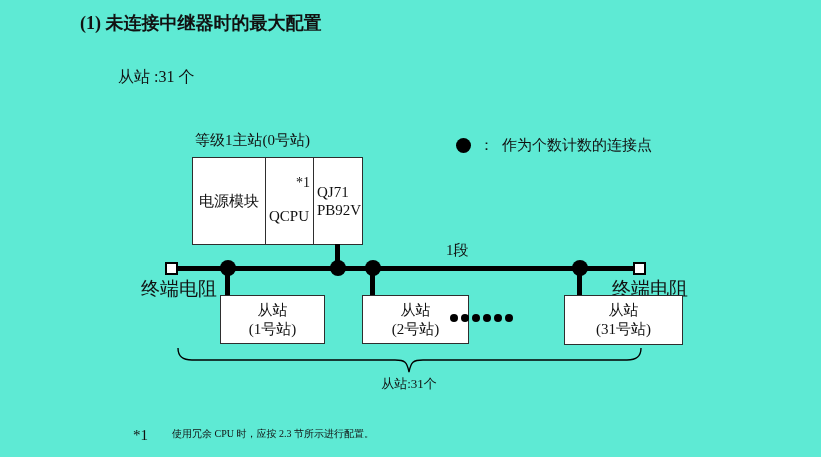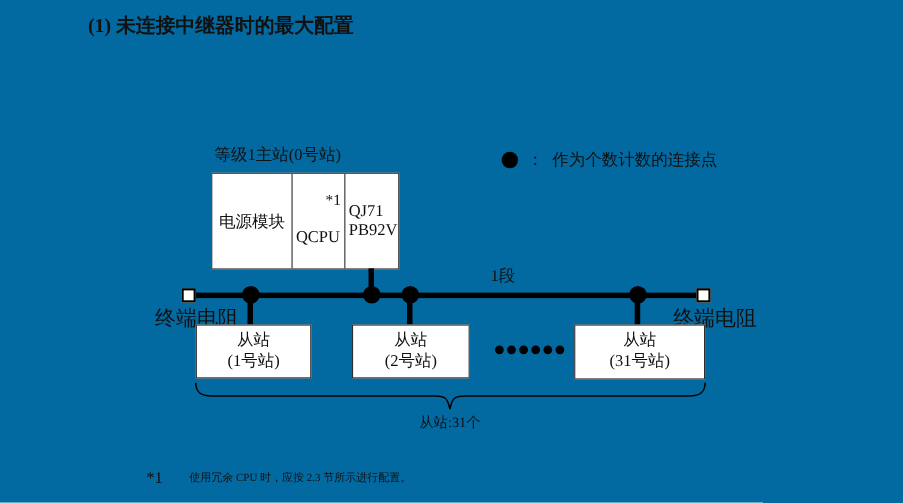--- a/index.html
+++ b/index.html
@@ -1,21 +1,21 @@
 <!DOCTYPE html>
 <html><head>
 <meta charset="utf-8">
 <style>
   * { margin: 0; padding: 0; box-sizing: border-box; }
   html, body { background: #ffffff; }
   .page {
     position: relative;
     width: 821px;
     height: 457px;
-    background: #0369a1;
+    background: #5eead4;
     color: #111111;
     font-family: "Liberation Serif", "DejaVu Serif", serif;
     overflow: hidden;
   }
   .abs { position: absolute; }
 
   
   .title { left: 80px; top: 11px; font-size: 18px; font-weight: bold; white-space: nowrap; }
   .body-line { font-size: 16px; white-space: nowrap; }
   .line-master { left: 118px; top: 41px; }
@@ -62,41 +62,42 @@
   .vline { width: 5px; background: #000; }
   .vline-master { left: 335px; top: 244px; height: 24px; }
   .vline-s1  { left: 225px; top: 269px; height: 26px; }
   .vline-s2  { left: 370px; top: 269px; height: 26px; }
   .vline-s31 { left: 577px; top: 269px; height: 26px; }
 
   
   .slave-box {
     border: 1.5px solid #2e2e2e; top: 295px; height: 49px; background: #ffffff;
     display: flex; flex-direction: column; align-items: center; justify-content: center;
-    font-size: 15px; line-height: 19px; text-align: center;
+    font-size: 15px; line-height: 19px; text-align: center; margin-left: 42px;
   }
   .slave-1  { left: 178px; width: 105px; }
   .slave-2  { left: 320px; width: 107px; }
   .slave-31 { left: 522px; width: 119px; height: 50px; }
   .ellipsis { left: 450px; top: 314px; display: flex; gap: 3px; align-items: center; }
   .mini-dot { width: 8px; height: 8px; border-radius: 50%; background: #000; }
 
   
   .brace-svg { left: 176px; top: 347px; }
   .brace-label { left: 409px; top: 375px; transform: translateX(-50%); font-size: 13px; white-space: nowrap; }
   .caption { left: 439px; top: 399px; transform: translateX(-50%); font-size: 17px; font-weight: bold; white-space: nowrap; }
   .footnote-marker { left: 133px; top: 427px; font-size: 15px; }
   .footnote-text   { left: 172px; top: 427px; font-size: 10px; white-space: nowrap; }
 </style>
 </head>
 <body>
 
 <div class="page">
 
   <div class="abs title">(1) 未连接中继器时的最大配置</div>
+  <div class="abs body-line line-slave">从站 :31 个</div>
 
   <div class="abs legend">
     <span class="legend-dot"></span>
     <span class="legend-sep">：</span>
     <span>作为个数计数的连接点</span>
   </div>
 
   <div class="abs master-label">等级1主站(0号站)</div>
   <div class="abs master-box">
     <div class="cell-power">电源模块</div>

